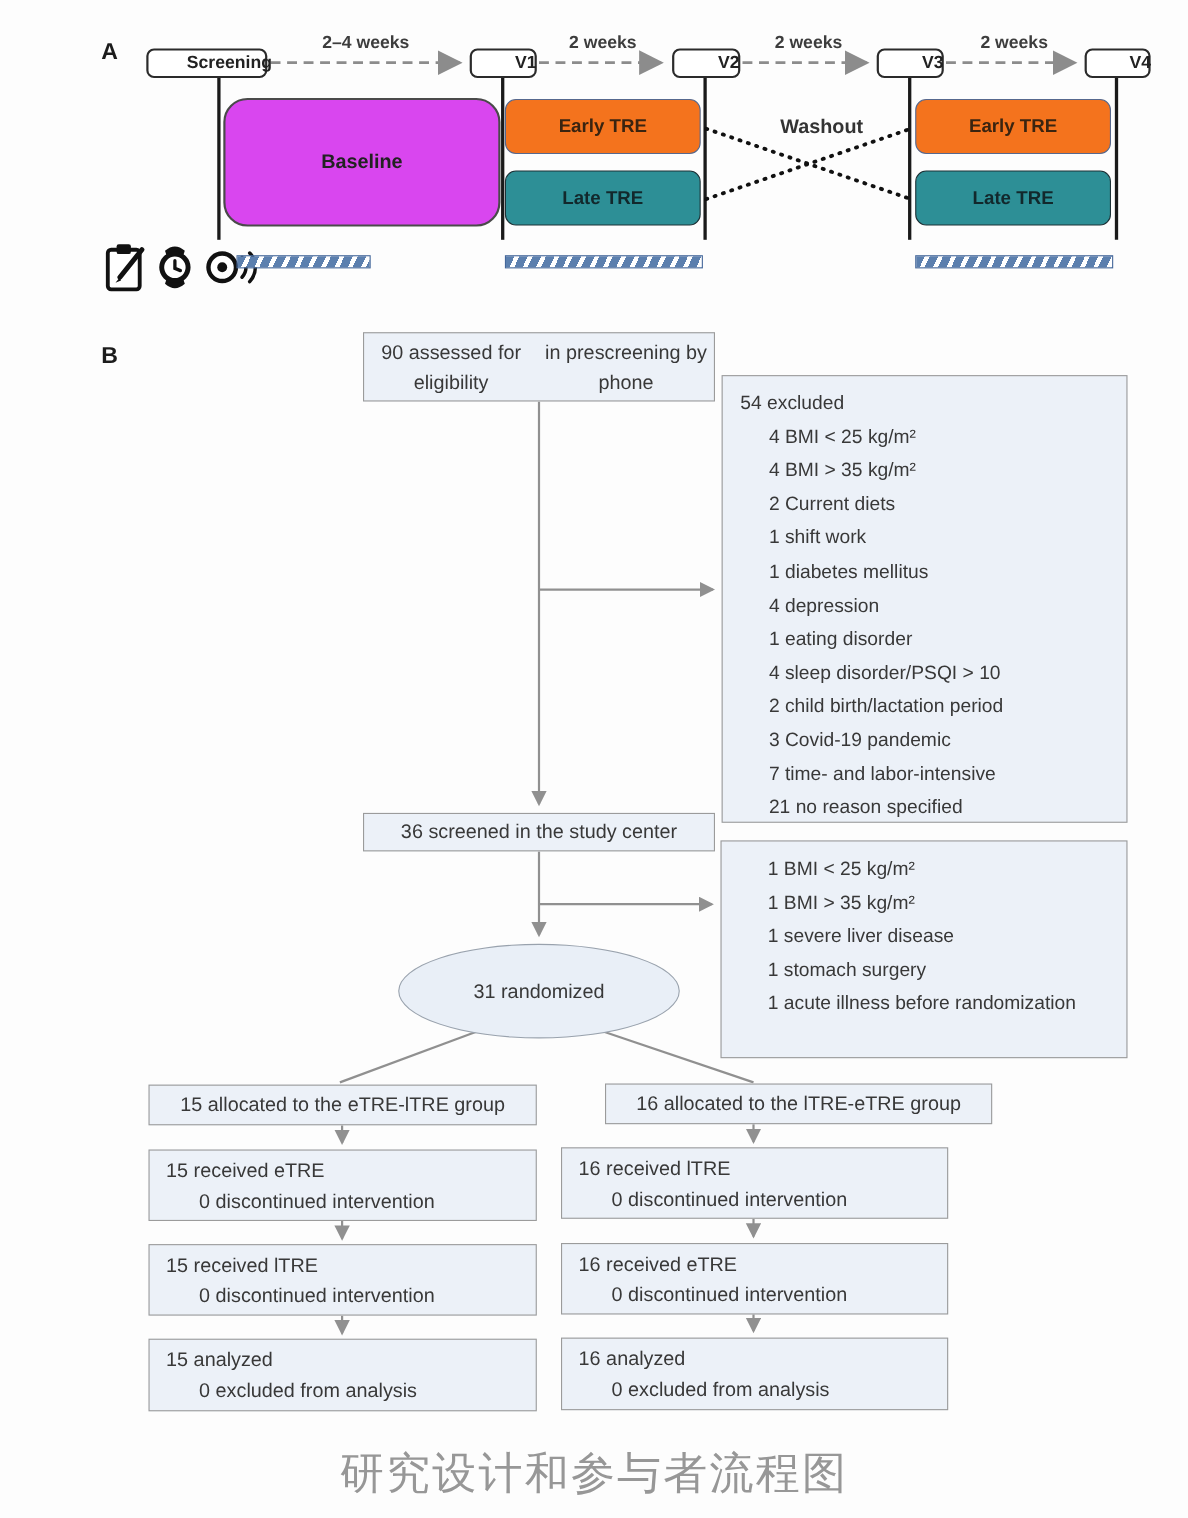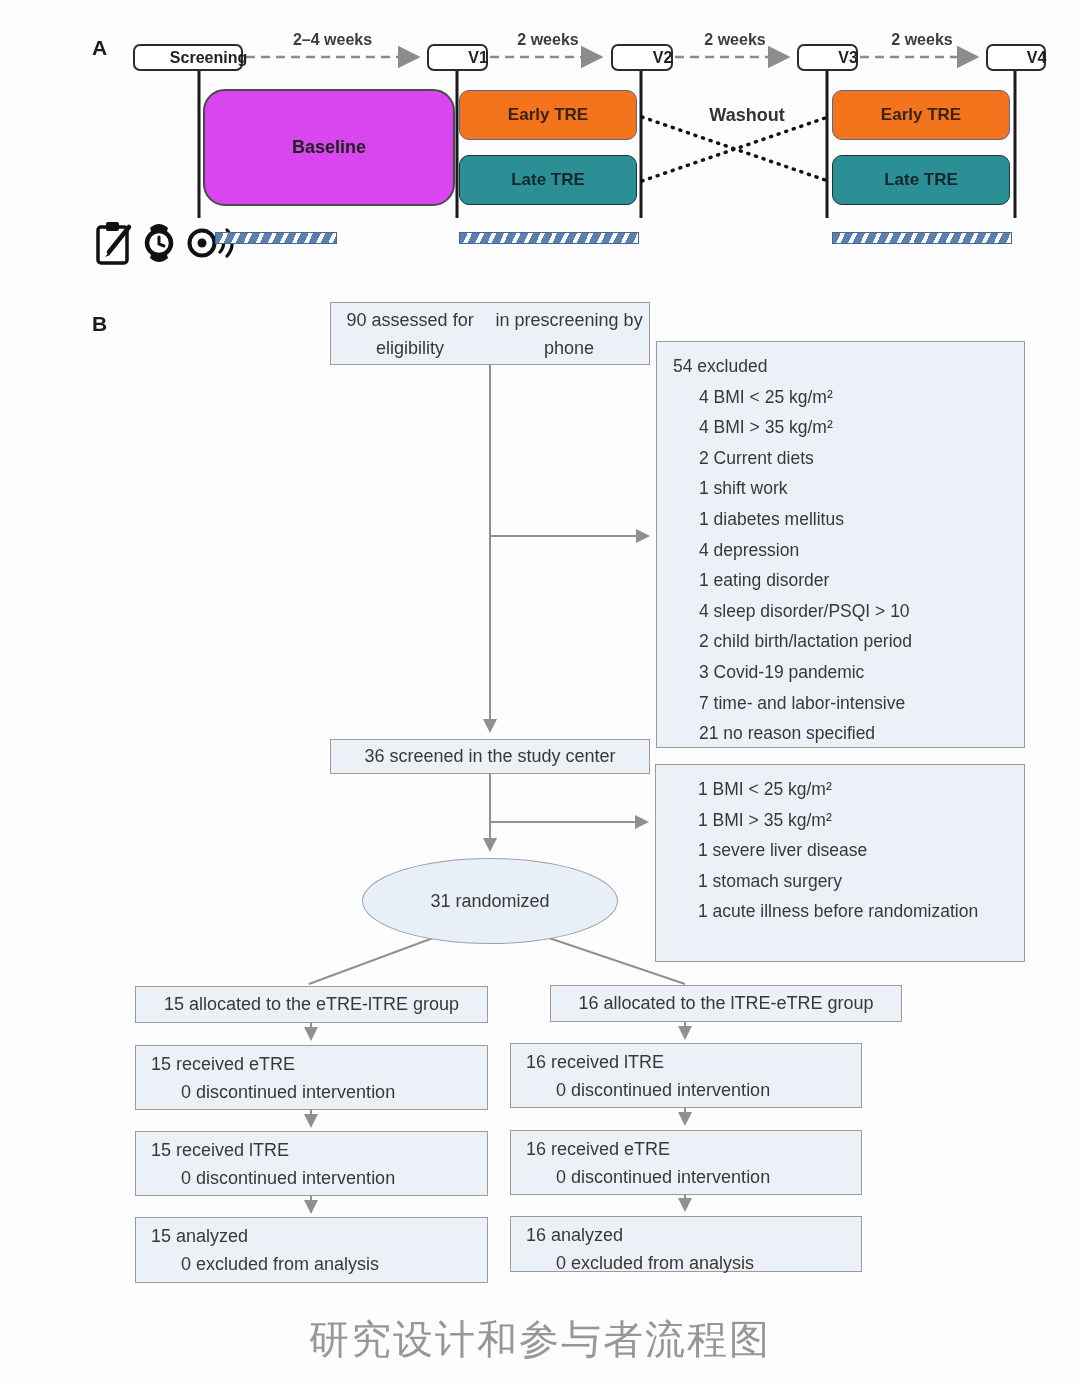--- a/index.html
+++ b/index.html
@@ -227,20 +227,20 @@
     <span>16 allocated to the lTRE-eTRE group</span>
   </div>
   <div class="fbox twoline" style="left:510px;top:1043px;width:352px;height:65px;">
     <span>16 received lTRE</span>
     <span class="line2-indent">0 discontinued intervention</span>
   </div>
   <div class="fbox twoline" style="left:510px;top:1130px;width:352px;height:65px;">
     <span>16 received eTRE</span>
     <span class="line2-indent">0 discontinued intervention</span>
   </div>
-  <div class="fbox twoline" style="left:510px;top:1216px;width:352px;height:56px;">
+  <div class="fbox twoline" style="left:510px;top:1216px;width:352px;height:66px;">
     <span>16 analyzed</span>
     <span class="line2-indent">0 excluded from analysis</span>
   </div>
 
   <div class="caption">研究设计和参与者流程图</div>
 
 </div>
 
 </body></html>

